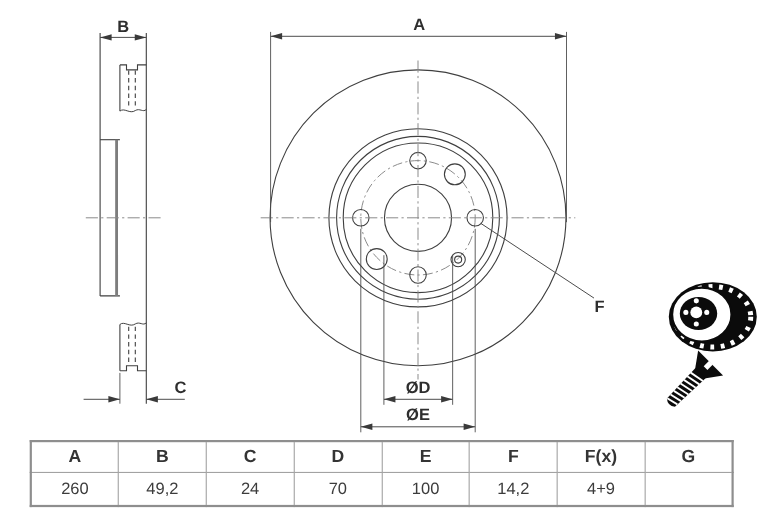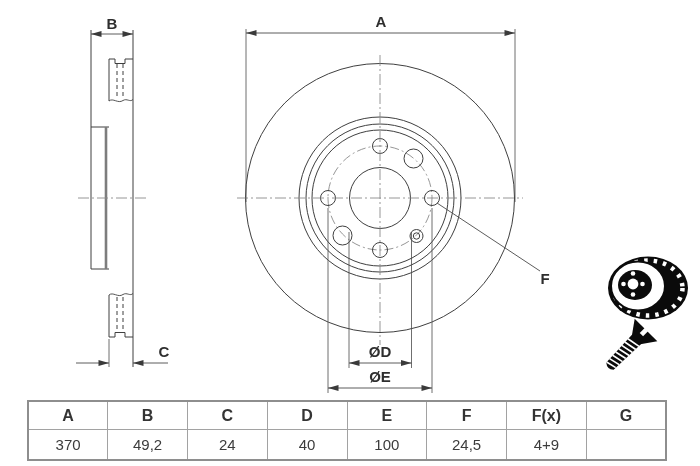--- a/index.html
+++ b/index.html
@@ -153,25 +153,25 @@
         <th>C</th>
         <th>D</th>
         <th>E</th>
         <th>F</th>
         <th>F(x)</th>
         <th>G</th>
       </tr>
     </thead>
     <tbody>
       <tr>
-        <td>370</td>
+        <td>260</td>
         <td>49,2</td>
         <td>24</td>
-        <td>40</td>
+        <td>70</td>
         <td>100</td>
-        <td>24,5</td>
+        <td>14,2</td>
         <td>4+9</td>
         <td></td>
       </tr>
     </tbody>
   </table>
 
 </div>
 
 </body></html>

